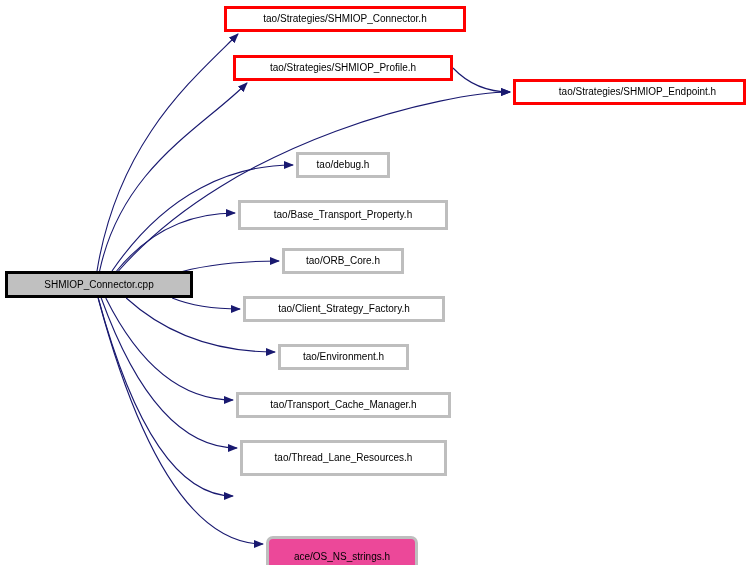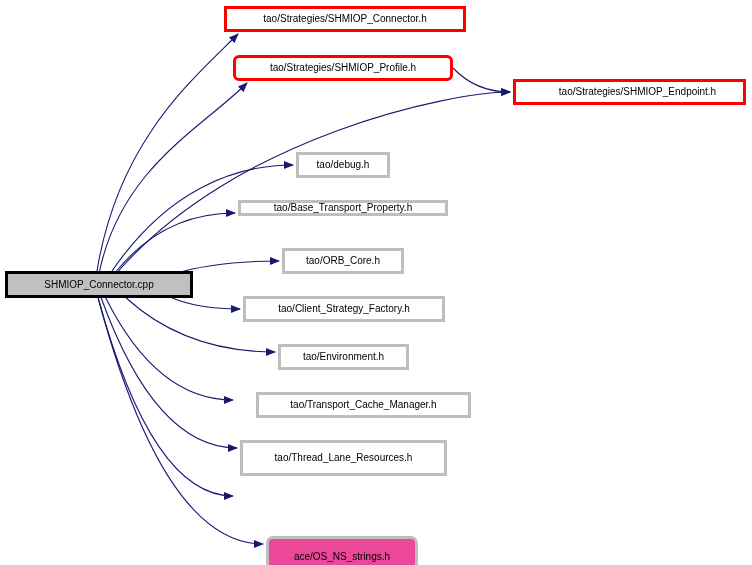--- a/index.html
+++ b/index.html
@@ -56,23 +56,23 @@
       <path d="M126.2,298 C170.8,338.5 222.9,352 275,352" class="edge" stroke="#191970" marker-end="url(#arrow)"></path>
       <path d="M105.8,298 C144,374.5 188.5,400 233,400" class="edge" stroke="#191970" marker-end="url(#arrow)"></path>
       <path d="M101.2,298 C142,410.5 189.5,448 237,448" class="edge" stroke="#191970" marker-end="url(#arrow)"></path>
       <path d="M98.2,298 C138.6,446.5 185.8,496 233,496" class="edge" stroke="#191970" marker-end="url(#arrow)"></path>
       <path d="M98.1,298 C147.5,482.5 205.3,544 263,544" class="edge" stroke="#191970" marker-end="url(#arrow)"></path>
       <path d="M453,68 C470.1,86 490.1,92 510,92" class="edge" stroke="#191970" marker-end="url(#arrow)"></path>
     </svg>
 
 <div class="node" style="left: 5px; top: 271px; width: 188px; height: 27px; background: rgb(192, 192, 192); border-color: rgb(0, 0, 0);">SHMIOP_Connector.cpp</div>
     <div class="node" style="left: 224px; top: 6px; width: 242px; height: 26px; background: rgb(255, 255, 255); border-color: rgb(255, 0, 0);">tao/Strategies/SHMIOP_Connector.h</div>
-    <div class="node" style="left: 233px; top: 55px; width: 220px; height: 26px; background: rgb(255, 255, 255); border-color: rgb(255, 0, 0); border-radius: 6px;">tao/Strategies/SHMIOP_Profile.h</div>
+    <div class="node" style="left: 233px; top: 55px; width: 220px; height: 26px; background: rgb(255, 255, 255); border-color: rgb(255, 0, 0);">tao/Strategies/SHMIOP_Profile.h</div>
     <div class="node" style="left: 513px; top: 79px; width: 233px; height: 26px; background: rgb(255, 255, 255); border-color: rgb(255, 0, 0); padding-left: 16px;">tao/Strategies/SHMIOP_Endpoint.h</div>
     <div class="node" style="left: 296px; top: 152px; width: 94px; height: 26px; background: rgb(255, 255, 255); border-color: rgb(190, 190, 190);">tao/debug.h</div>
-    <div class="node" style="left: 238px; top: 200px; width: 210px; height: 16px; background: rgb(255, 255, 255); border-color: rgb(190, 190, 190);">tao/Base_Transport_Property.h</div>
+    <div class="node" style="left: 238px; top: 200px; width: 210px; height: 30px; background: rgb(255, 255, 255); border-color: rgb(190, 190, 190);">tao/Base_Transport_Property.h</div>
     <div class="node" style="left: 282px; top: 248px; width: 122px; height: 26px; background: rgb(255, 255, 255); border-color: rgb(190, 190, 190);">tao/ORB_Core.h</div>
     <div class="node" style="left: 243px; top: 296px; width: 202px; height: 26px; background: rgb(255, 255, 255); border-color: rgb(190, 190, 190);">tao/Client_Strategy_Factory.h</div>
     <div class="node" style="left: 278px; top: 344px; width: 131px; height: 26px; background: rgb(255, 255, 255); border-color: rgb(190, 190, 190);">tao/Environment.h</div>
-    <div class="node" style="left: 236px; top: 392px; width: 215px; height: 26px; background: rgb(255, 255, 255); border-color: rgb(190, 190, 190); margin-left: 20px;">tao/Transport_Cache_Manager.h</div>
+    <div class="node" style="left: 236px; top: 392px; width: 215px; height: 26px; background: rgb(255, 255, 255); border-color: rgb(190, 190, 190);">tao/Transport_Cache_Manager.h</div>
     <div class="node" style="left: 240px; top: 440px; width: 207px; height: 36px; background: rgb(255, 255, 255); border-color: rgb(190, 190, 190);">tao/Thread_Lane_Resources.h</div>
     <div class="node" style="left: 266px; top: 536px; width: 152px; height: 42px; background: #ec4899; border-color: rgb(190, 190, 190); border-radius: 7px;">ace/OS_NS_strings.h</div>
   </div>
 
 </body></html>

